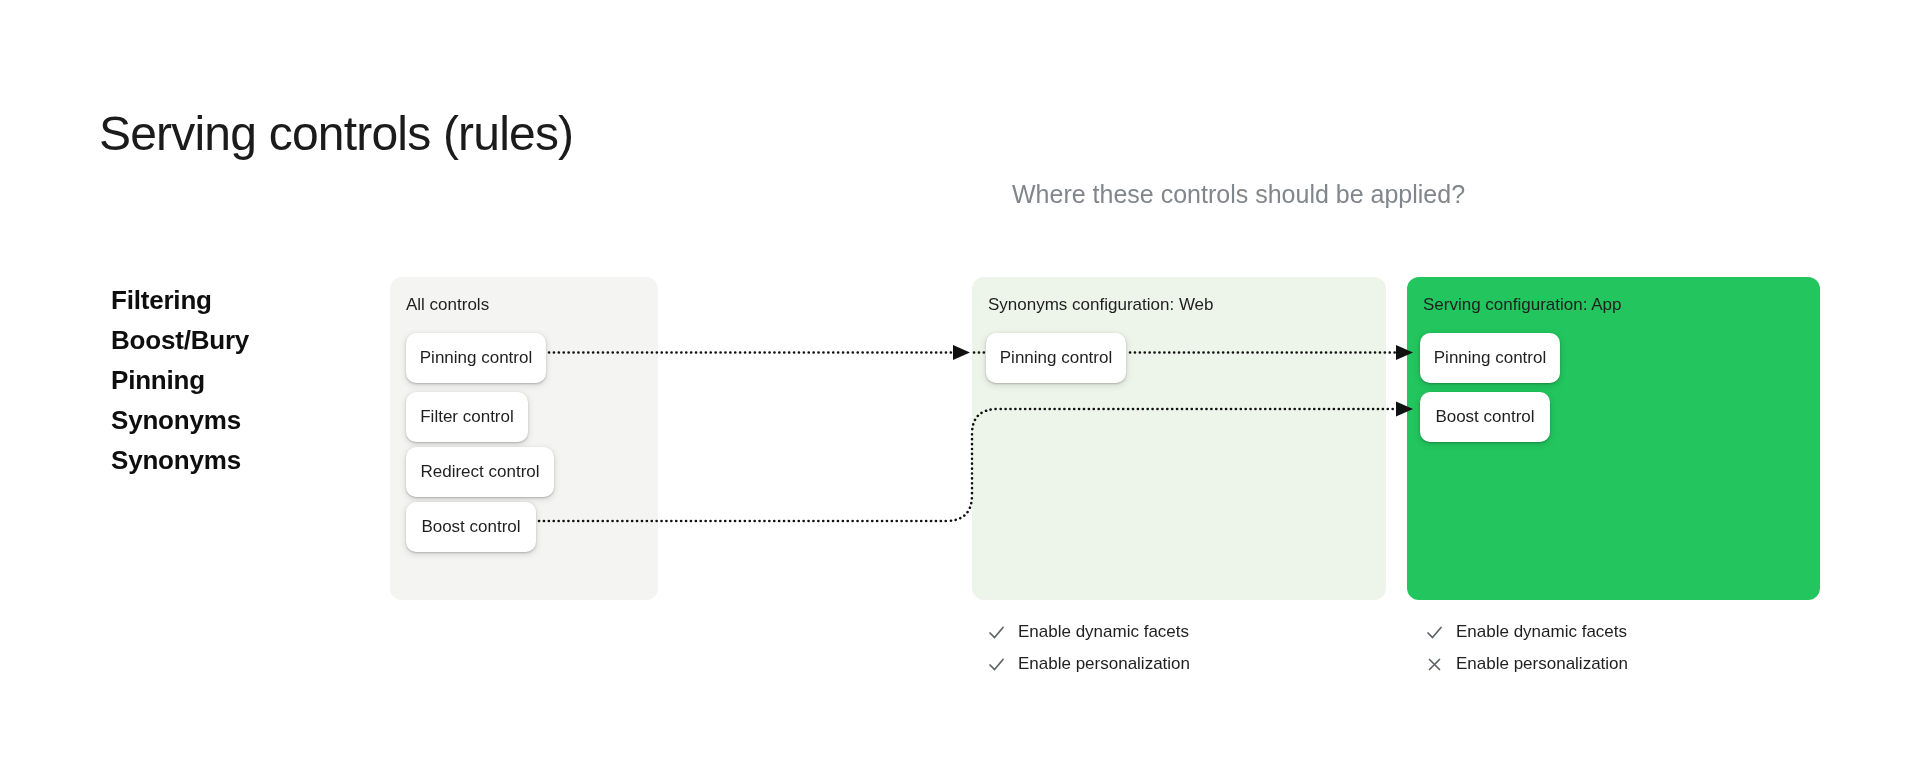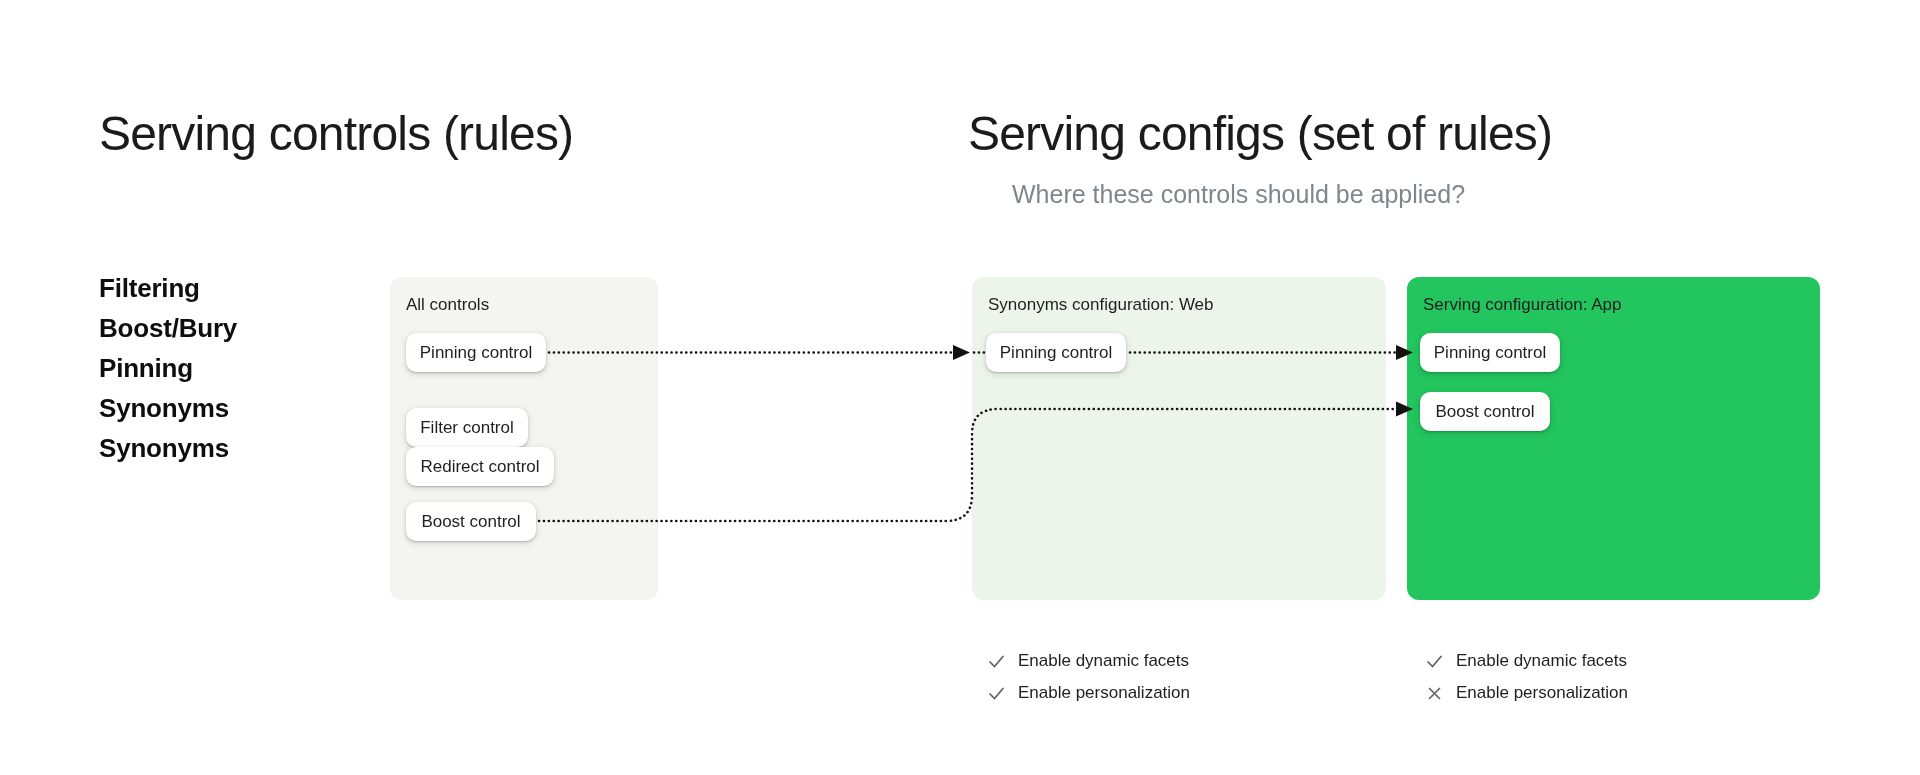--- a/index.html
+++ b/index.html
@@ -30,21 +30,21 @@
     line-height: 1;
   }
   .left-title     { left: 99px;  top: 110px; }
   .left-subtitle  { left: 102px; top: 182px; }
   .right-title    { left: 968px; top: 110px; }
   .right-subtitle { left: 970px; top: 182px; margin-left: 42px; }
 
   .control-types {
     position: absolute;
     left: 99px; top: 268px;
-    list-style: none; margin: 0; padding: 0;
+    list-style: none; margin: 12px; padding: 0;
   }
   .control-types li {
     font-size: 26px;
     font-weight: 600;
     letter-spacing: -0.2px;
     color: #0e0e0e;
     height: 40px;
     line-height: 40px;
     white-space: nowrap;
   }
@@ -62,74 +62,73 @@
   .card-label {
     position: absolute;
     left: 16px; top: 18px;
     font-size: 17px;
     color: #1f1f1f;
     white-space: nowrap;
   }
 
   .pill {
     position: absolute;
-    height: 39px;
+    height: 50px;
     background: #ffffff;
     border-radius: 10px;
     display: flex;
     align-items: center;
     justify-content: center;
     font-size: 17px;
     color: #1f1f1f;
     white-space: nowrap;
     box-shadow: 0 1px 2px rgba(0,0,0,0.22), 0 2px 6px 1px rgba(0,0,0,0.10);
   }
   .w140 { width: 140px; }
-  .w122 { width: 122px; margin-top: 16px; }
+  .w122 { width: 122px; }
   .w148 { width: 148px; }
   .w130 { width: 130px; }
 
   .arrow-overlay {
     position: absolute;
     left: 0; top: 0;
     pointer-events: none;
   }
   .dotline {
     fill: none;
     stroke: #111111;
     stroke-width: 2.6;
     stroke-linecap: round;
     stroke-dasharray: 0.1 4.8;
   }
   .arrowhead { fill: #111111; stroke: none; }
 
   .settings {
     position: absolute;
-    top: 650px;
+    top: 621px;
   }
   .settings-web { left: 987px; }
   .settings-app { left: 1425px; }
   .setting-row {
     display: flex;
     align-items: center;
     height: 22px;
     margin-bottom: 10px;
   }
   .set-icon { width: 19px; height: 19px; margin-right: 12px; flex: 0 0 auto; }
   .set-icon path { fill: none; stroke: #5f6368; stroke-width: 1.7; stroke-linecap: round; }
   .setting-label { font-size: 17px; color: #1f1f1f; white-space: nowrap; }
 </style>
 </head>
 <body>
 
 <div class="canvas">
 
   <div class="title left-title">Serving controls (rules)</div>
 
-  <div class="title right-title">Serving configs (set of rules)</div>
   <div class="subtitle right-subtitle">Where these controls should be applied?</div>
 
   <ul class="control-types">
     <li>Filtering</li>
     <li>Boost/Bury</li>
     <li>Pinning</li>
     <li>Synonyms</li>
     <li>Synonyms</li>
   </ul>
 

